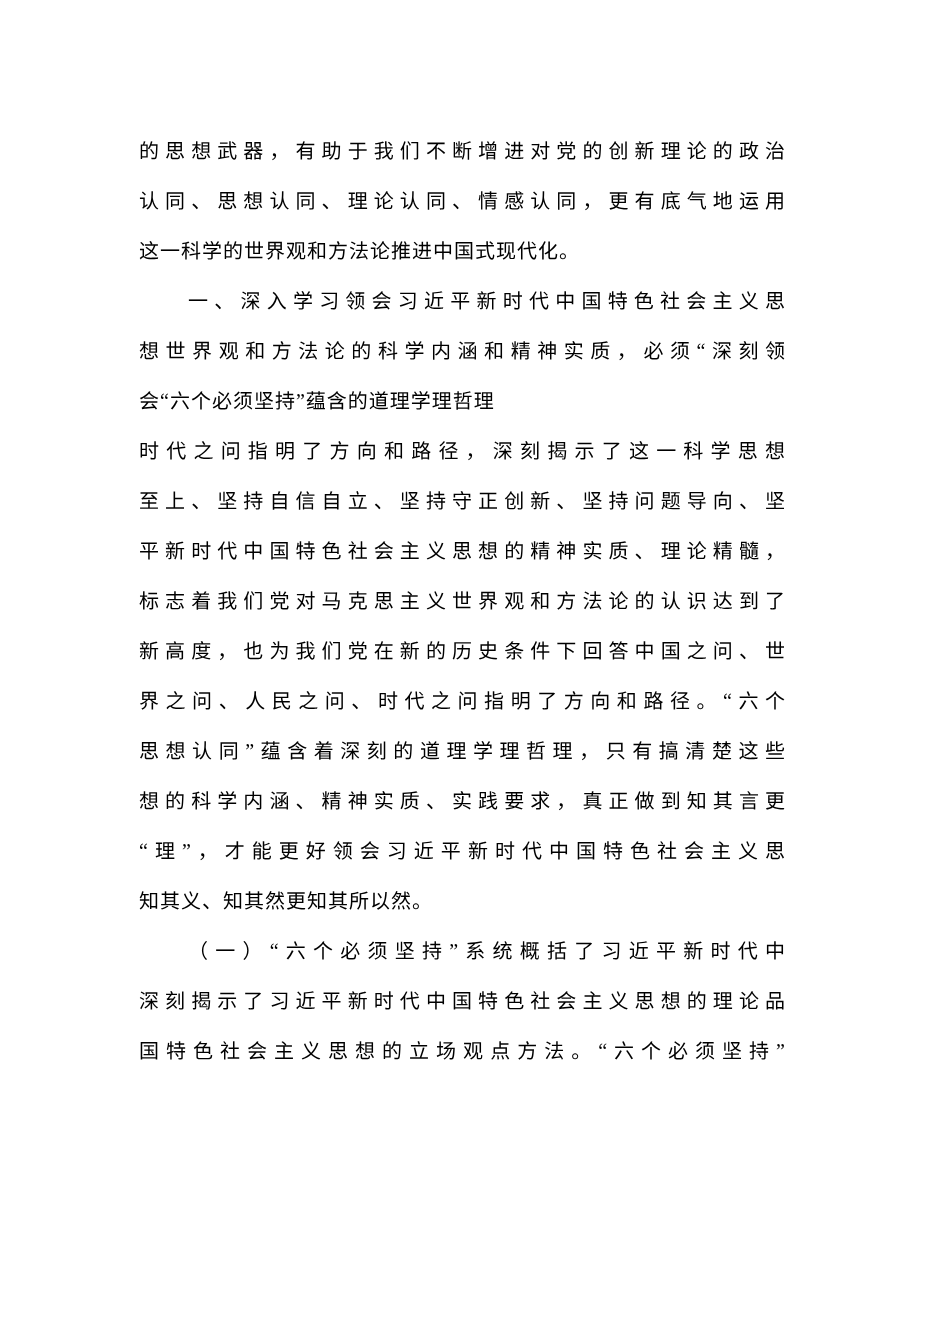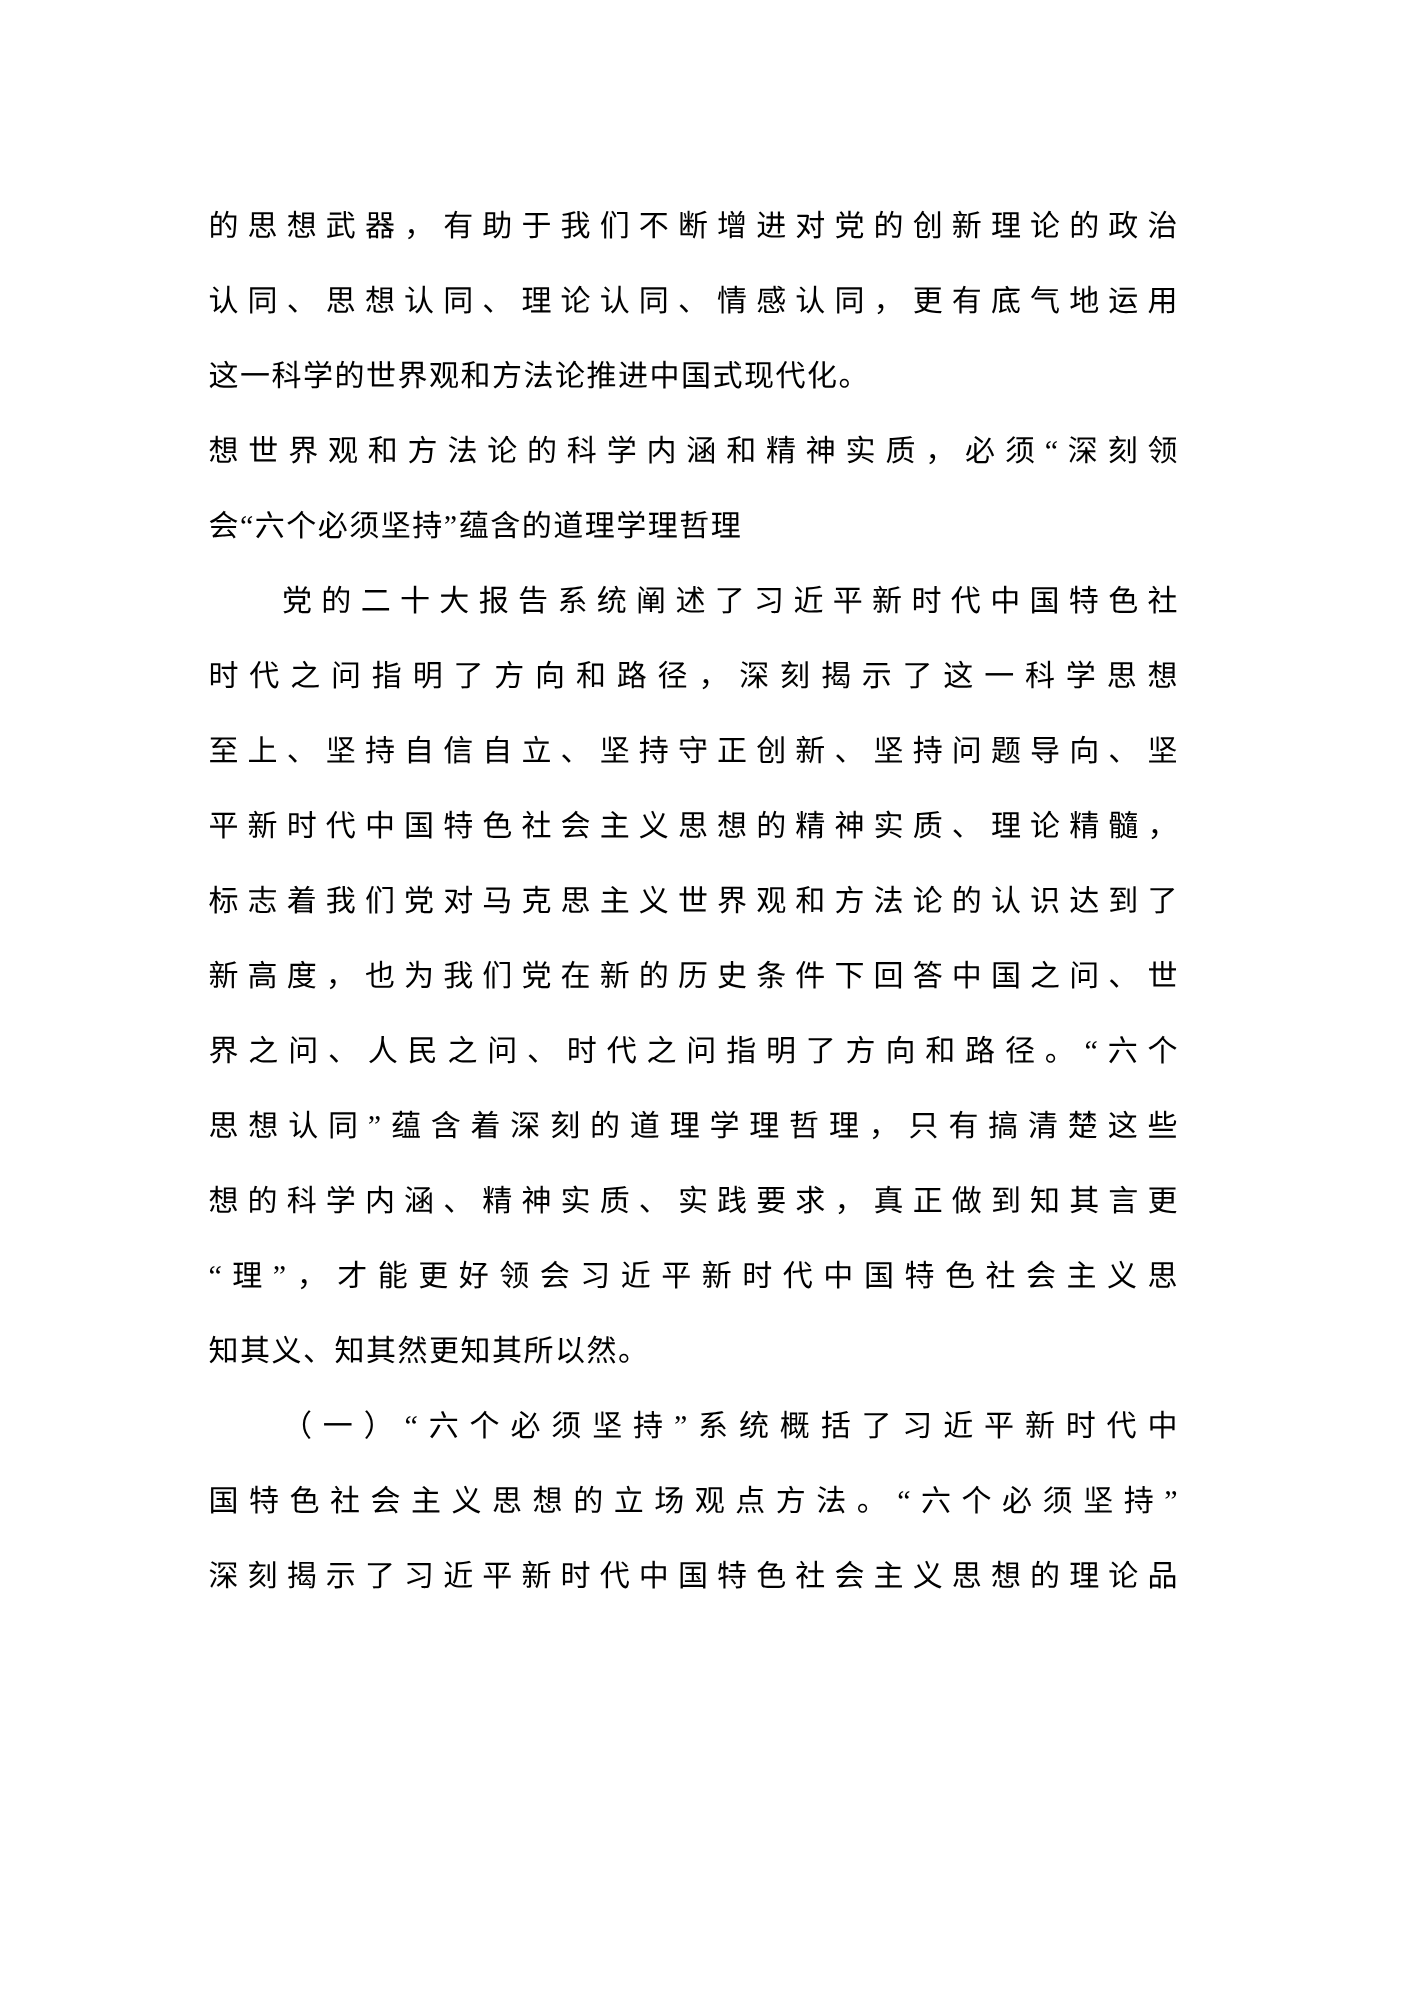--- a/index.html
+++ b/index.html
@@ -39,30 +39,30 @@
   }
 </style>
 </head>
 <body>
 
 <div class="page">
   <div class="textblock">
     <div class="line">的思想武器，有助于我们不断增进对党的创新理论的政治</div>
     <div class="line">认同、思想认同、理论认同、情感认同，更有底气地运用</div>
     <div class="line para-end">这一科学的世界观和方法论推进中国式现代化。</div>
+    <div class="line para-start">一、深入学习领会习近平新时代中国特色社会主义思</div>
     <div class="line">想世界观和方法论的科学内涵和精神实质，必须“深刻领</div>
     <div class="line para-end">会“六个必须坚持”蕴含的道理学理哲理</div>
-    <div class="line para-start">党的二十大报告系统阐述了习近平新时代中国特色社</div>
     <div class="line">时代之问指明了方向和路径，深刻揭示了这一科学思想</div>
     <div class="line">至上、坚持自信自立、坚持守正创新、坚持问题导向、坚</div>
     <div class="line">平新时代中国特色社会主义思想的精神实质、理论精髓，</div>
     <div class="line">标志着我们党对马克思主义世界观和方法论的认识达到了</div>
     <div class="line">新高度，也为我们党在新的历史条件下回答中国之问、世</div>
     <div class="line">界之问、人民之问、时代之问指明了方向和路径。“六个</div>
     <div class="line">思想认同”蕴含着深刻的道理学理哲理，只有搞清楚这些</div>
     <div class="line">想的科学内涵、精神实质、实践要求，真正做到知其言更</div>
     <div class="line">“理”，才能更好领会习近平新时代中国特色社会主义思</div>
     <div class="line para-end">知其义、知其然更知其所以然。</div>
     <div class="line para-start">（一）“六个必须坚持”系统概括了习近平新时代中</div>
+    <div class="line">深刻揭示了习近平新时代中国特色社会主义思想的理论品</div>
     <div class="line">国特色社会主义思想的立场观点方法。“六个必须坚持”</div>
-    <div class="line">深刻揭示了习近平新时代中国特色社会主义思想的理论品</div>
   </div>
 </div>
 
 </body></html>

